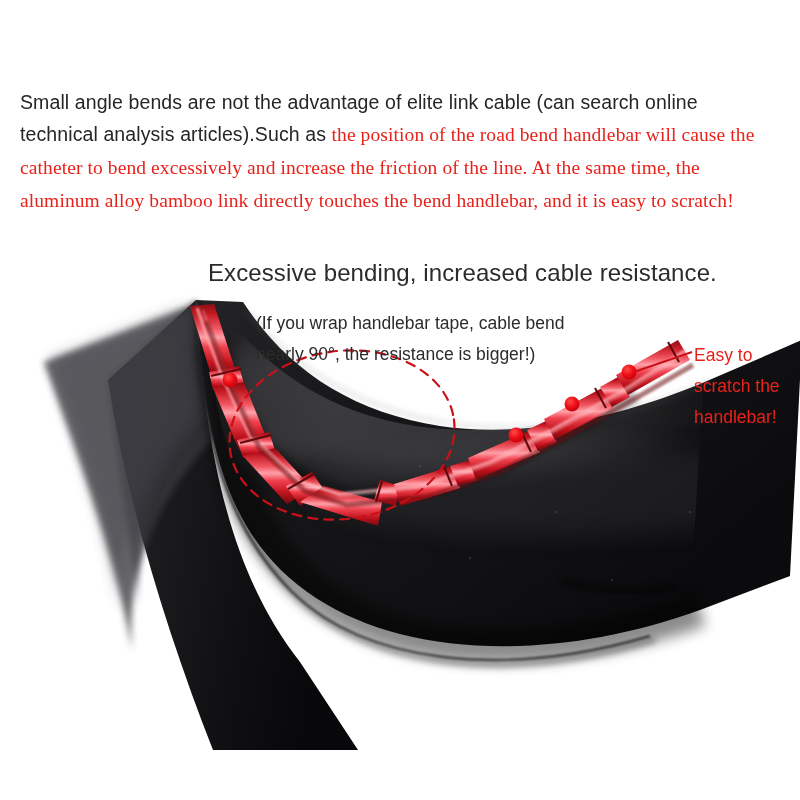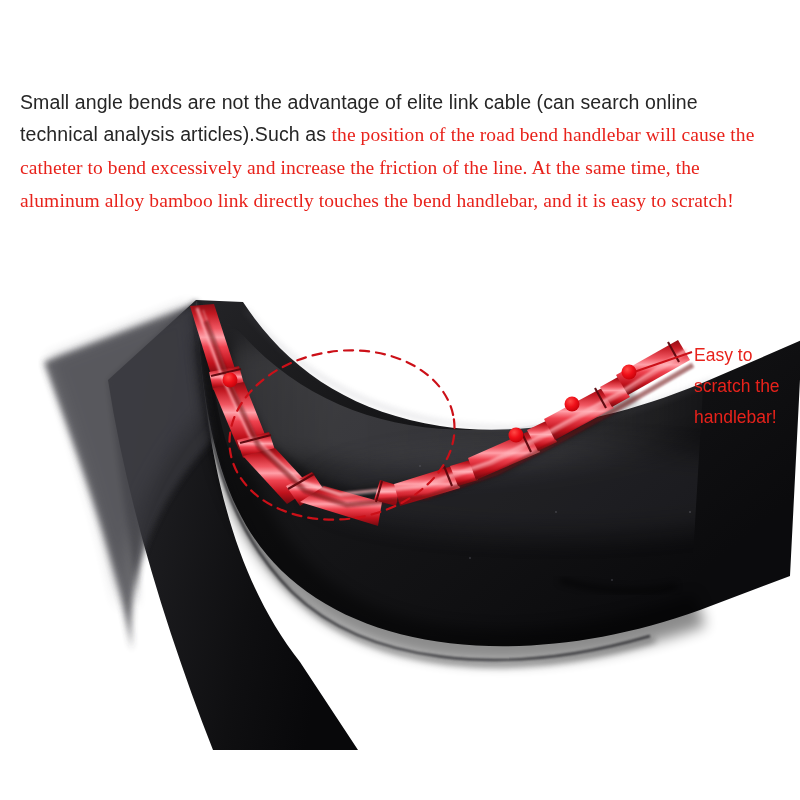--- a/index.html
+++ b/index.html
@@ -287,22 +287,25 @@
     <line x1="634" y1="92" x2="692" y2="72" stroke="#cc1018" stroke-width="2"></line>
 
     <circle cx="230" cy="100" r="7.5" fill="url(#dotGrad)"></circle>
     <circle cx="516" cy="155" r="7.5" fill="url(#dotGrad)"></circle>
     <circle cx="572" cy="124" r="7.5" fill="url(#dotGrad)"></circle>
     <circle cx="629" cy="92" r="7.5" fill="url(#dotGrad)"></circle>
   </svg>
 
   <p class="intro"><span>Small angle bends are not the advantage of elite link cable (can search online technical analysis articles).Such as </span><span class="red">the position of the road bend handlebar will cause the catheter to bend excessively and increase the friction of the line. At the same time, the aluminum alloy bamboo link directly touches the bend handlebar, and it is easy to scratch!</span></p>
 
+  <div class="headline">Excessive bending, increased cable resistance.</div>
 
   <div class="note">
+    <div>(If you wrap handlebar tape, cable bend</div>
+    <div>nearly 90°, the resistance is bigger!)</div>
   </div>
 
   <div class="callout">
     <div>Easy to</div>
     <div>scratch the</div>
     <div>handlebar!</div>
   </div>
 
 </div>
 

